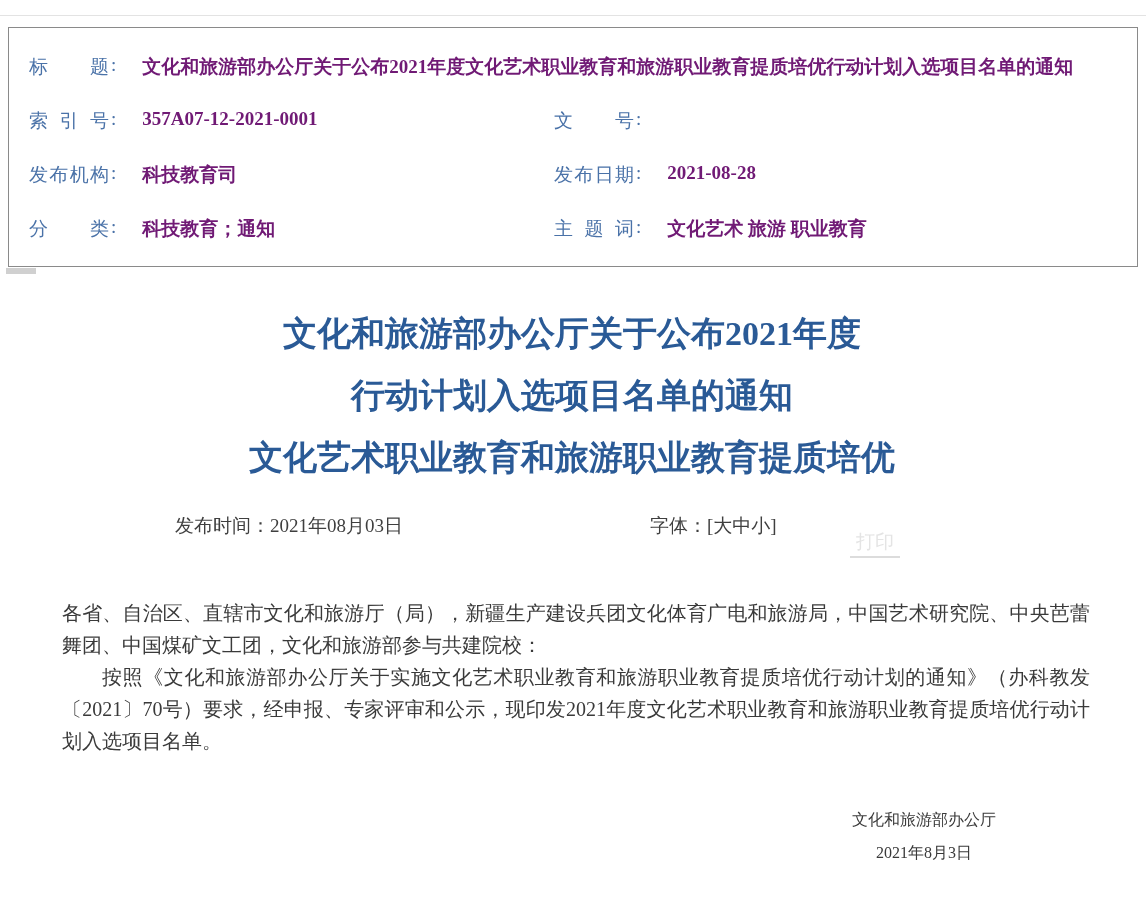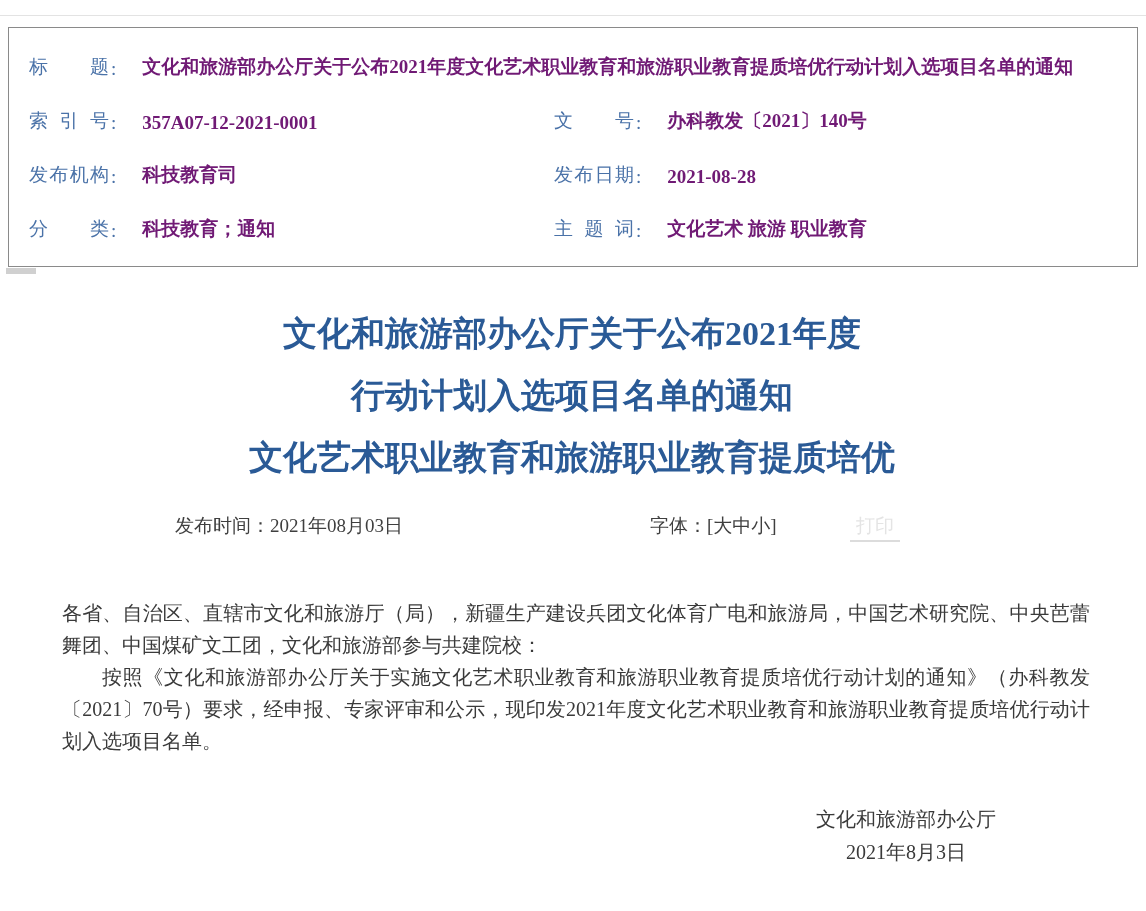--- a/index.html
+++ b/index.html
@@ -19,21 +19,21 @@
     height: 0;
   }
   
   .meta-box {
     margin: 11px 8px 0 8px;
     border: 1px solid #8a8a8a;
     padding: 12px 0 10px 0;
     background: #ffffff;
   }
   .meta-row { display: flex; height: 54px; align-items: center; }
-  .meta-cell { display: flex; align-items: flex-end; }
+  .meta-cell { display: flex; align-items: flex-start; }
   .meta-cell.full { flex: 1; padding-left: 20px; }
   .meta-cell.left { width: 545px; flex: none; padding-left: 20px; }
   .meta-cell.right { flex: 1; padding-left: 0; }
   .lbl {
     display: inline-block;
     width: 80px;
     color: #4a72a8;
     font-size: 19px;
     text-align: justify;
     text-align-last: justify;
@@ -70,40 +70,40 @@
     margin-top: 24px;
     font-size: 19px;
     color: #3f3f3f;
   }
   .pub-time { position: absolute; left: 175px; top: 0; }
   .font-ctl { position: absolute; left: 650px; top: 0; }
   .font-ctl .opts { cursor: pointer; }
   .print-btn {
     position: absolute;
     left: 850px;
-    top: 0;
+    top: 16px;
     color: #e4e4e4;
     border-bottom: 2px solid #dcdcdc;
     padding: 0 6px 1px 6px;
     cursor: pointer;
   }
   .body-text {
     margin-top: 56px;
     padding: 0 56px 0 62px;
     font-size: 20px;
     line-height: 32px;
     color: #3a3a3a;
   }
   .body-text p { margin: 0; text-align: justify; }
   .body-text p.indent { text-indent: 2em; }
   .signature {
     margin-top: 46px;
     padding-right: 150px;
     text-align: right;
-    font-size: 20px;
+    font-size: 16px;
     line-height: 33px;
     color: #3a3a3a;
   }
   .signature .sig-inner { display: inline-block; text-align: center; }
 </style>
 </head>
 <body>
 
 <div class="top-rule"></div>
 
@@ -117,21 +117,20 @@
   </div>
   <div class="meta-row">
     <div class="meta-cell left">
       <span class="lbl">索引号</span>
         <span class="colon">:</span>
       <span class="val">357A07-12-2021-0001</span>
     </div>
     <div class="meta-cell right">
       <span class="lbl">文号</span>
         <span class="colon">:</span>
-      <span class="val">办科教发〔2021〕140号</span>
     </div>
   </div>
   <div class="meta-row">
     <div class="meta-cell left">
       <span class="lbl">发布机构</span>
         <span class="colon">:</span>
       <span class="val">科技教育司</span>
     </div>
     <div class="meta-cell right">
       <span class="lbl">发布日期</span>

